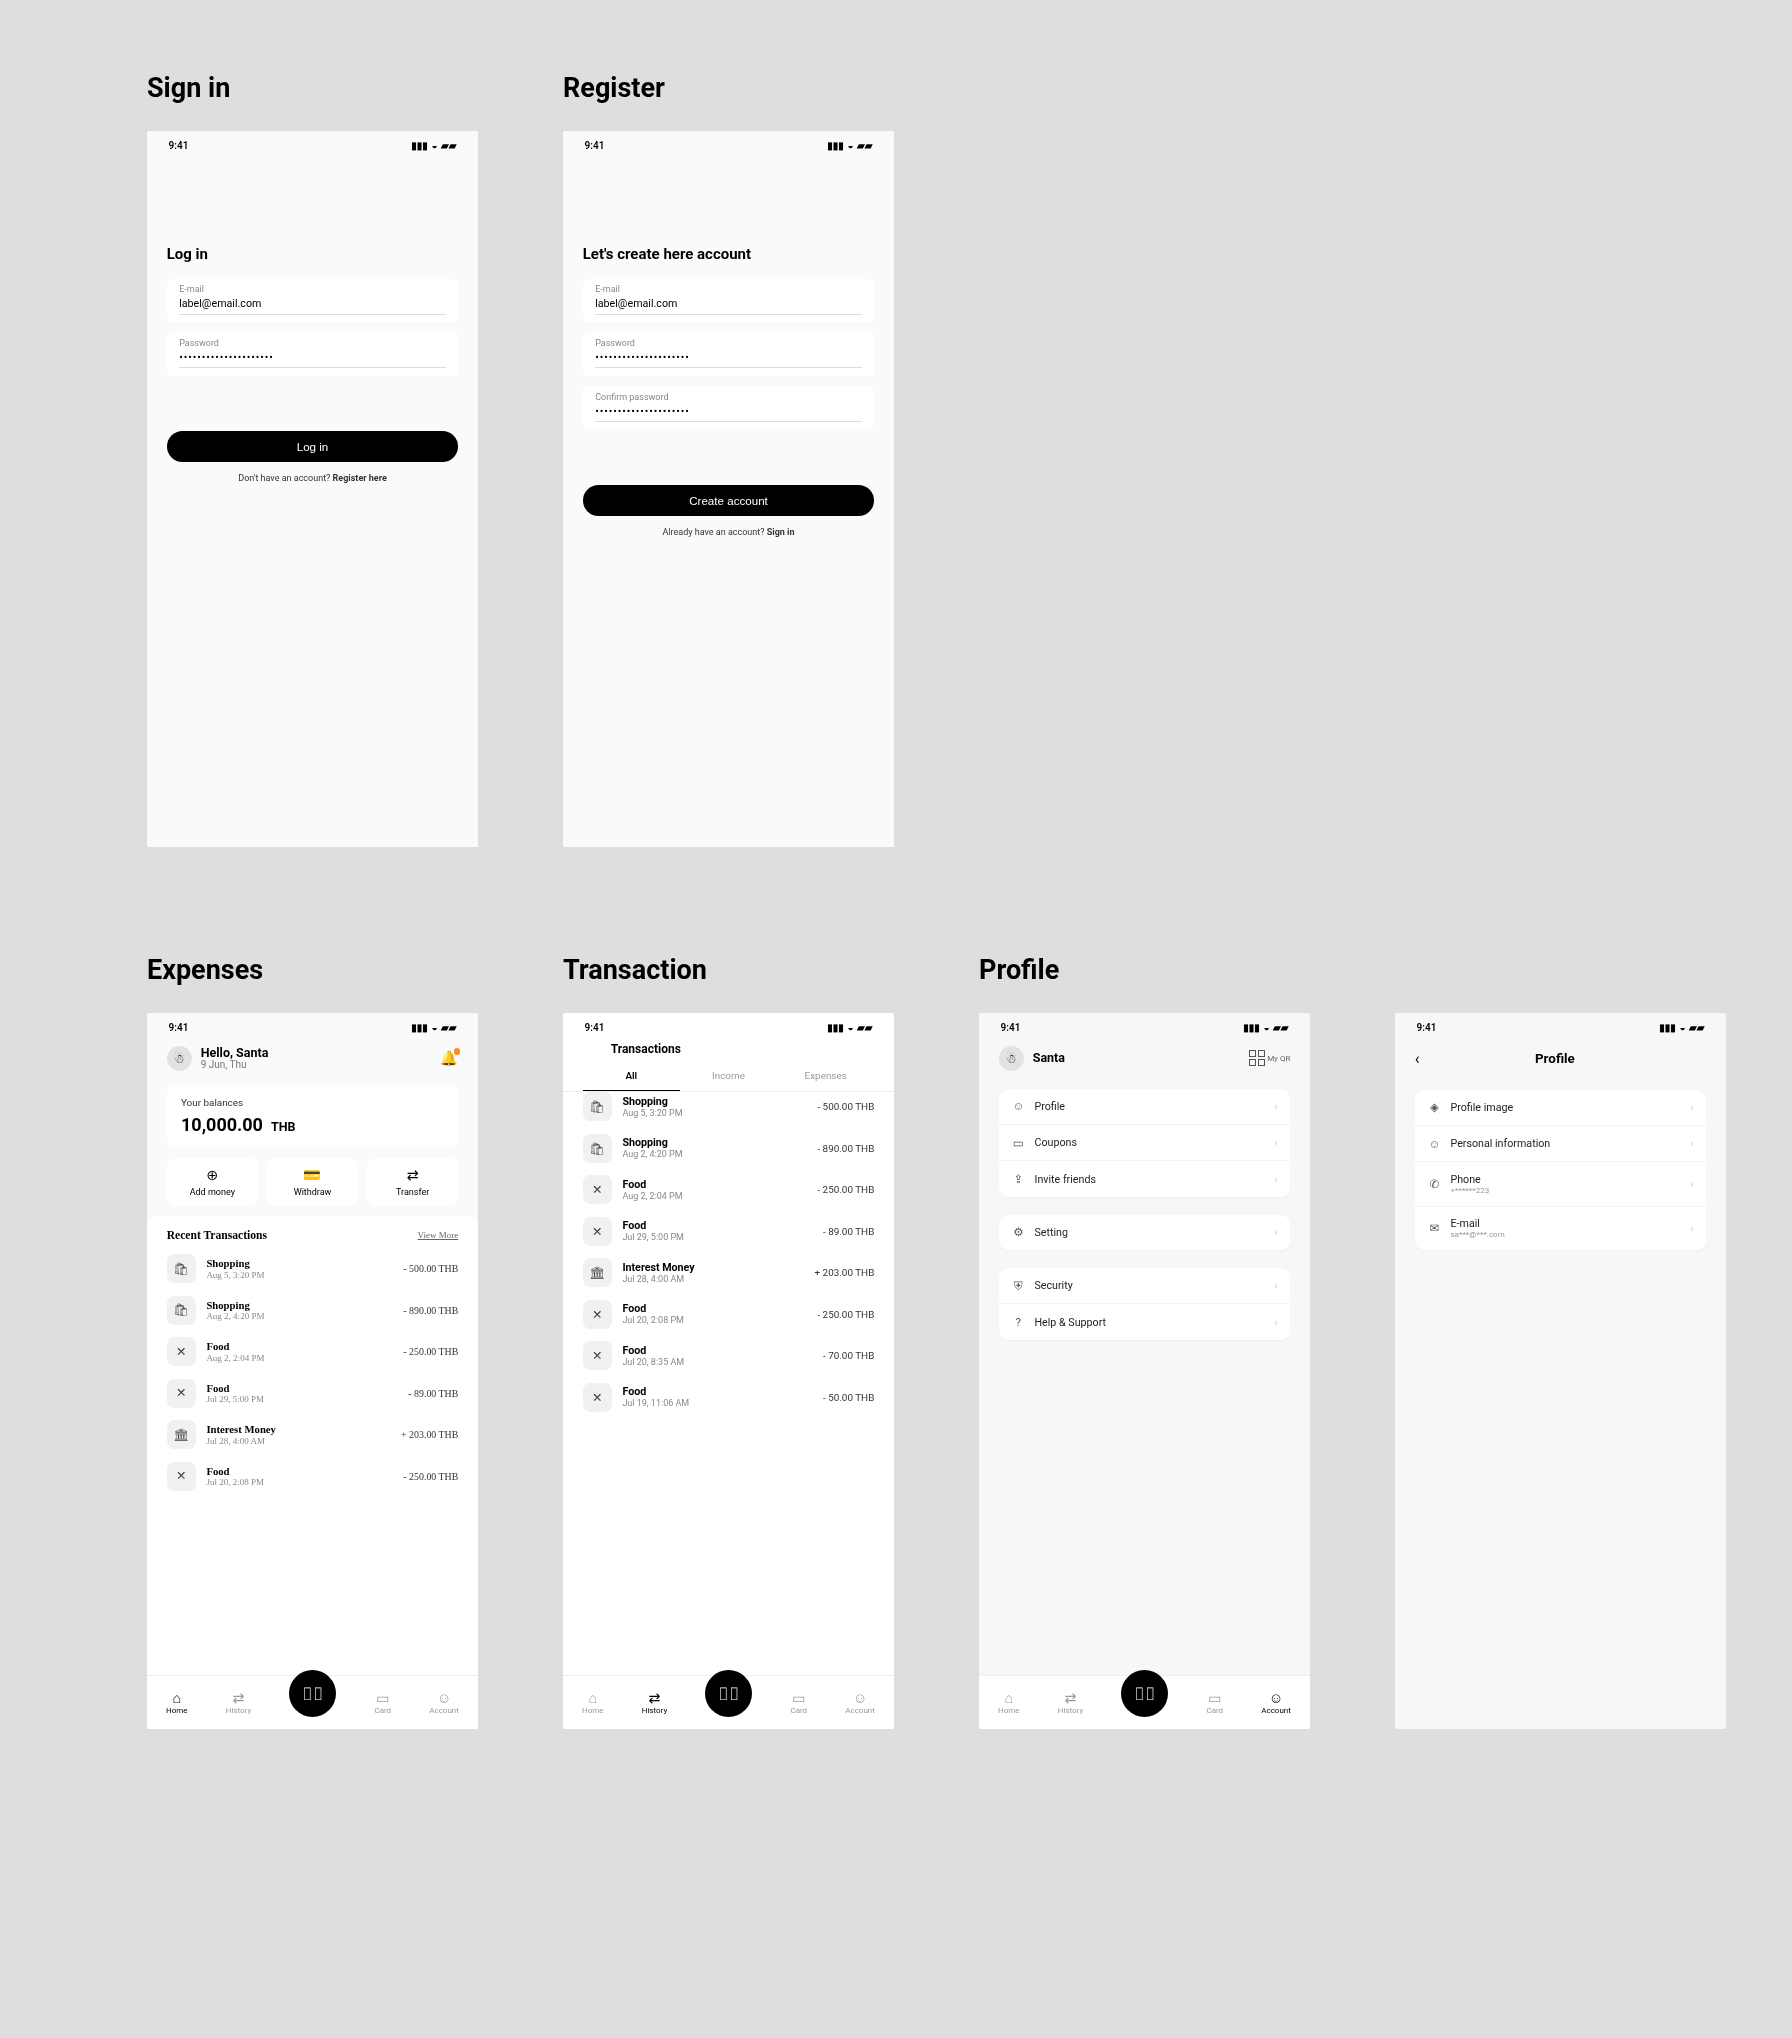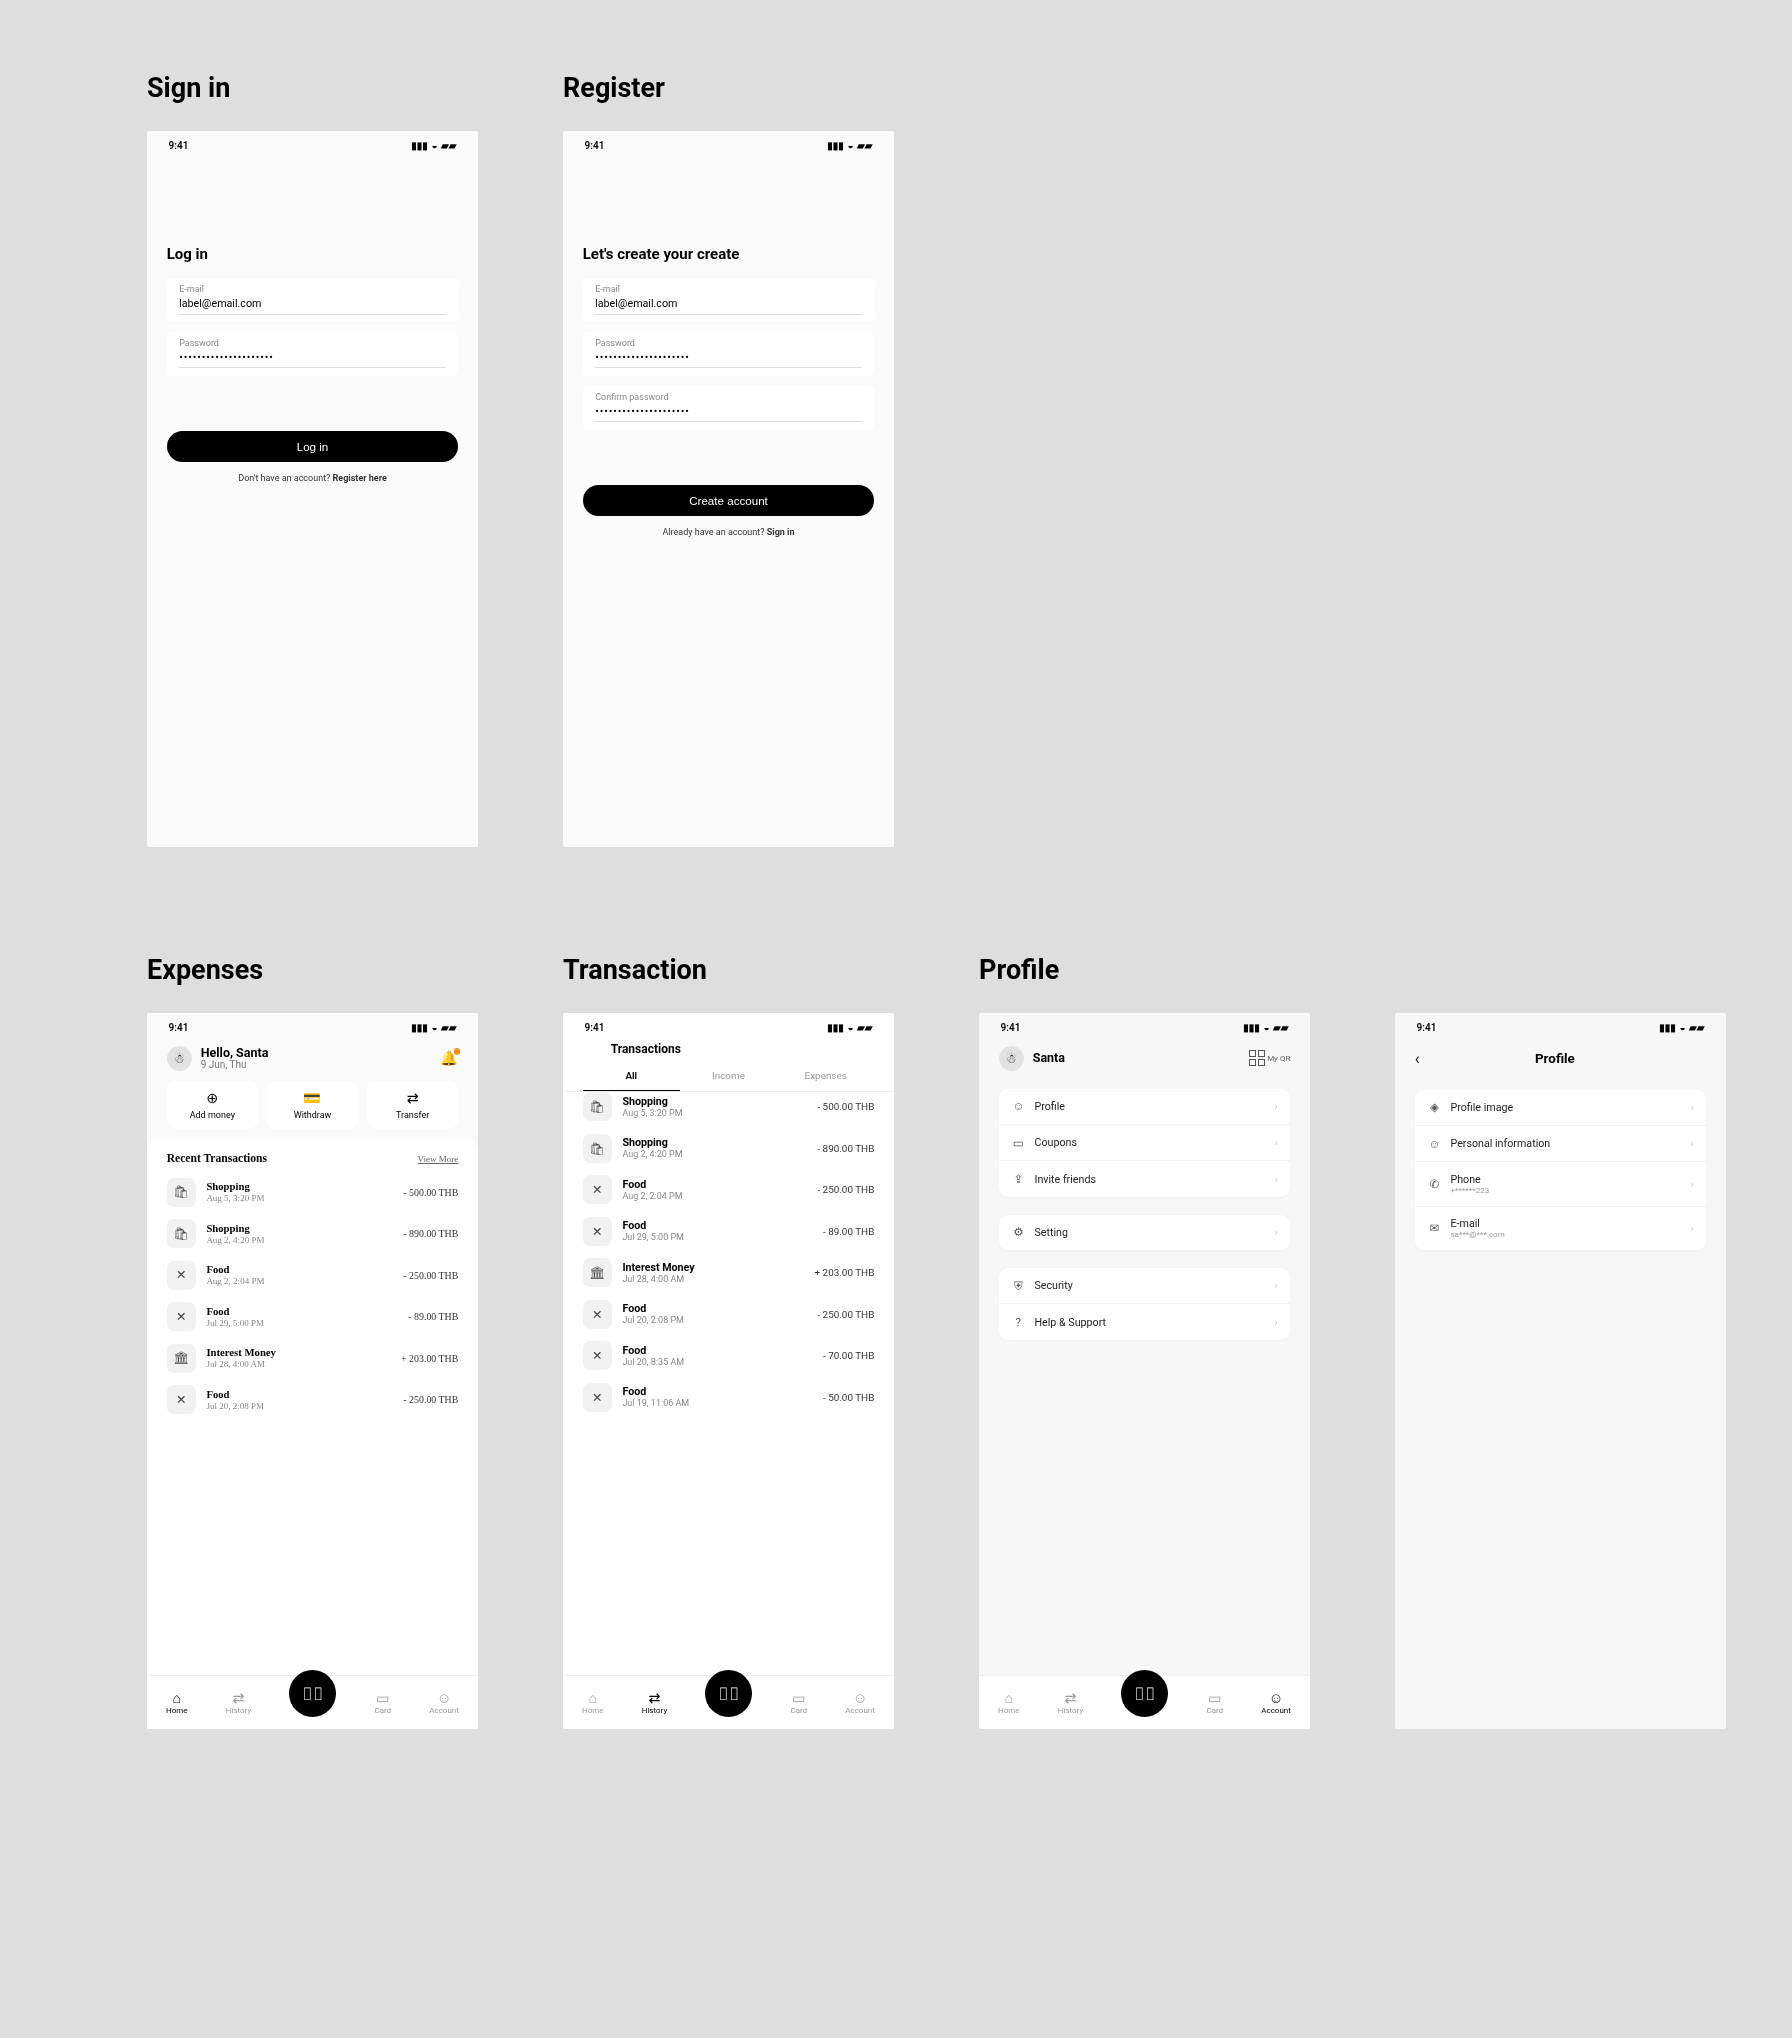--- a/index.html
+++ b/index.html
@@ -206,21 +206,21 @@
     <div class="phone">
       <div class="status-bar">
         <span>9:41</span>
         <span class="status-right">
           <span>▮▮▮</span>
           <span>◒</span>
           <span>▰▰</span>
         </span>
       </div>
       <div class="content">
-        <div class="register-heading">Let's create your create</div>
+        <div class="register-heading">Let's create here account</div>
         <div class="input-card">
           <div class="input-label">E-mail</div>
           <input class="input-value" value="label@email.com" style="">
         </div>
         <div class="input-card">
           <div class="input-label">Password</div>
           <input class="input-value masked" value="•••••••••••••••••••••" style="">
         </div>
         <div class="input-card">
           <div class="input-label">Confirm password</div>
@@ -251,20 +251,27 @@
       <div class="dash-header">
         <div class="dash-user">
           <div class="avatar">☃︎</div>
           <div>
             <div class="dash-name">Hello, Santa</div>
             <div class="dash-date">9 Jun, Thu</div>
           </div>
         </div>
         <div class="bell">🔔<span class="bell-dot"></span></div>
       </div>
+      <div class="balance-card">
+        <div class="balance-label">Your balances</div>
+        <div class="balance-amount">
+          <span>10,000.00</span>
+          <span class="cur">THB</span>
+        </div>
+      </div>
       <div class="action-row">
         <div class="action-card">
           <span class="action-icon">⊕</span>
           <span>Add money</span>
         </div>
         <div class="action-card">
           <span class="action-icon">💳</span>
           <span>Withdraw</span>
         </div>
         <div class="action-card">

